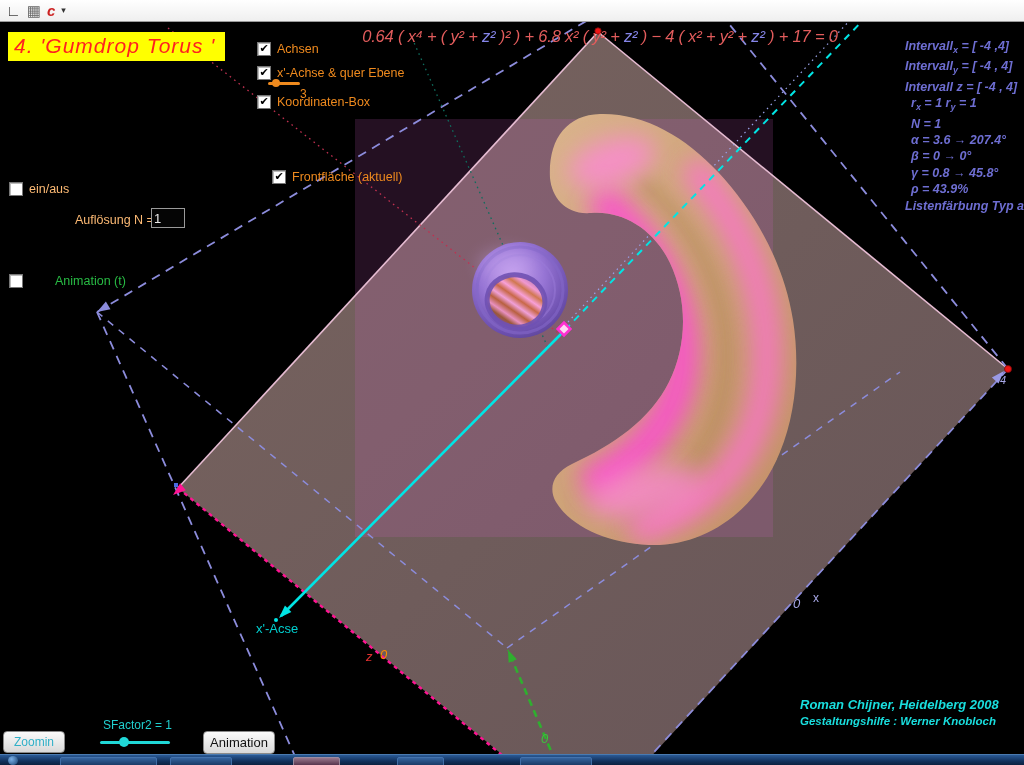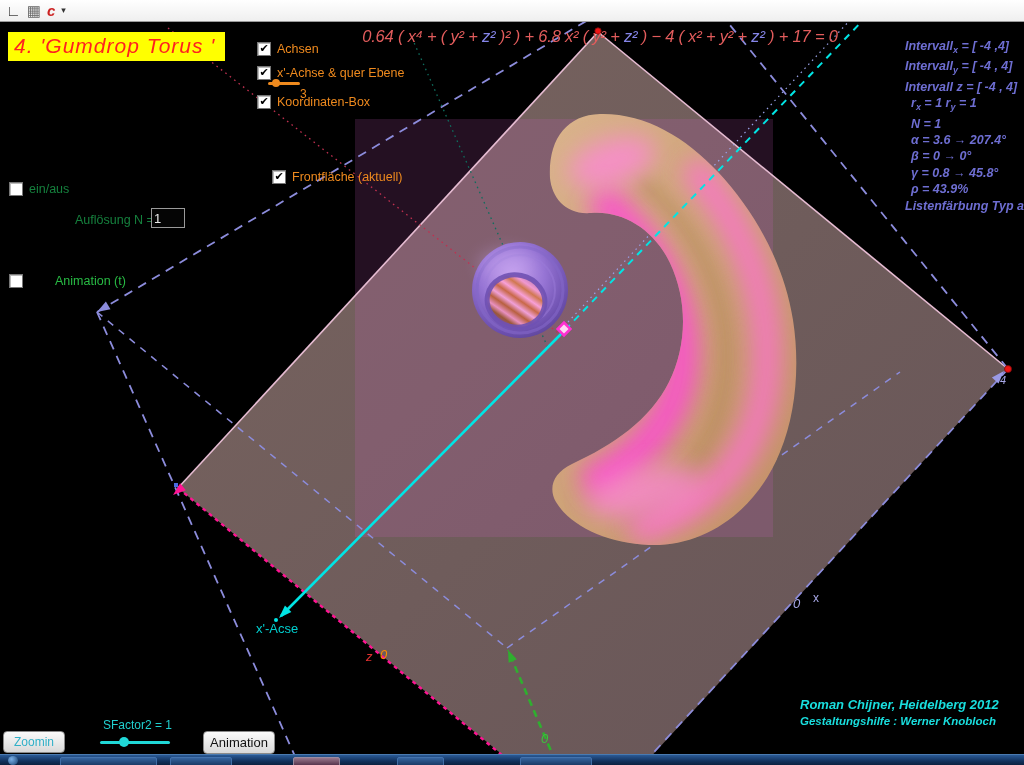--- a/index.html
+++ b/index.html
@@ -20,21 +20,21 @@
   #title{left:8px;top:32px;background:#ffff00;color:#ff2020;font-weight:normal;font-style:italic;
     font-size:21px;padding:2px 10px 3px 6px;letter-spacing:1px;}
   #formula{left:340px;top:27px;width:520px;text-align:center;font-size:16.5px;font-style:italic;
     color:#e25c5c;letter-spacing:-0.2px;white-space:nowrap;}
   #formula .c-z{color:#8585e8;}
   .chkrow{display:flex;align-items:center;gap:6px;font-size:12.5px;}
   .chkbox{width:12px;height:12px;background:#fff;border:1px solid #777;box-shadow:inset 1px 1px 0 #bbb;
     font-size:11px;line-height:11px;color:#000;text-align:center;cursor:pointer;flex:0 0 auto;}
   .chkbox.checked::after{content:"✔";}
   .orange{color:#ef8a1e;padding-left:28px;}
-  .cyan{color:#15803d;}
+  .cyan{color:#fdba74;}
   .green{color:#28bb44;gap:32px;}
   #mini-slider-line{width:32px;height:3px;background:#ef8a1e;border-radius:2px;position:relative;}
   #mini-slider-dot{position:absolute;left:4px;top:-3px;width:8px;height:8px;border-radius:50%;background:#ef8a1e;}
   #resolution-input{position:absolute;left:151px;top:208px;width:28px;height:18px;background:#050505;
     border:1px solid #9a9a9a;color:#e8e8e8;font-size:13px;padding:0 2px;font-family:"Liberation Sans",sans-serif;}
   #info{left:905px;top:38px;width:118px;color:#6e6ed2;font-weight:bold;font-style:italic;
     font-size:12.5px;line-height:16.4px;white-space:nowrap;}
   .info-line .sub, #formula .sub{font-size:9px;vertical-align:-3px;}
   .info-line.ind{padding-left:6px;}
   #credits{left:800px;top:697px;width:224px;color:#19dede;font-weight:bold;font-style:italic;}
@@ -233,21 +233,21 @@
     <div class="info-line ind"><span>r</span><span class="sub">x</span><span> = 1  r</span><span class="sub">y</span><span> = 1</span></div>
     <div class="info-line ind"><span>N = 1</span></div>
     <div class="info-line ind"><span>α = 3.6 → 207.4°</span></div>
     <div class="info-line ind"><span>β = 0 → 0°</span></div>
     <div class="info-line ind"><span>γ = 0.8 → 45.8°</span></div>
     <div class="info-line ind"><span>ρ = 43.9%</span></div>
     <div class="info-line"><span>Listenfärbung Typ a</span></div>
   </div>
 
   <div class="ov" id="credits">
-    <div class="l1">Roman Chijner, Heidelberg 2012</div>
+    <div class="l1">Roman Chijner, Heidelberg 2008</div>
     <div class="l2">Gestaltungshilfe : Werner Knobloch</div>
   </div>
 
   <div class="btn" id="zoomin-btn">Zoomin</div>
   <div class="ov" id="sfactor-label">SFactor2 = 1</div>
   <div class="ov" id="sfactor-line"></div>
   <div class="ov" id="sfactor-dot"></div>
   <div class="btn" id="refresh-btn">Animation</div>
 
   <div id="taskbar">

